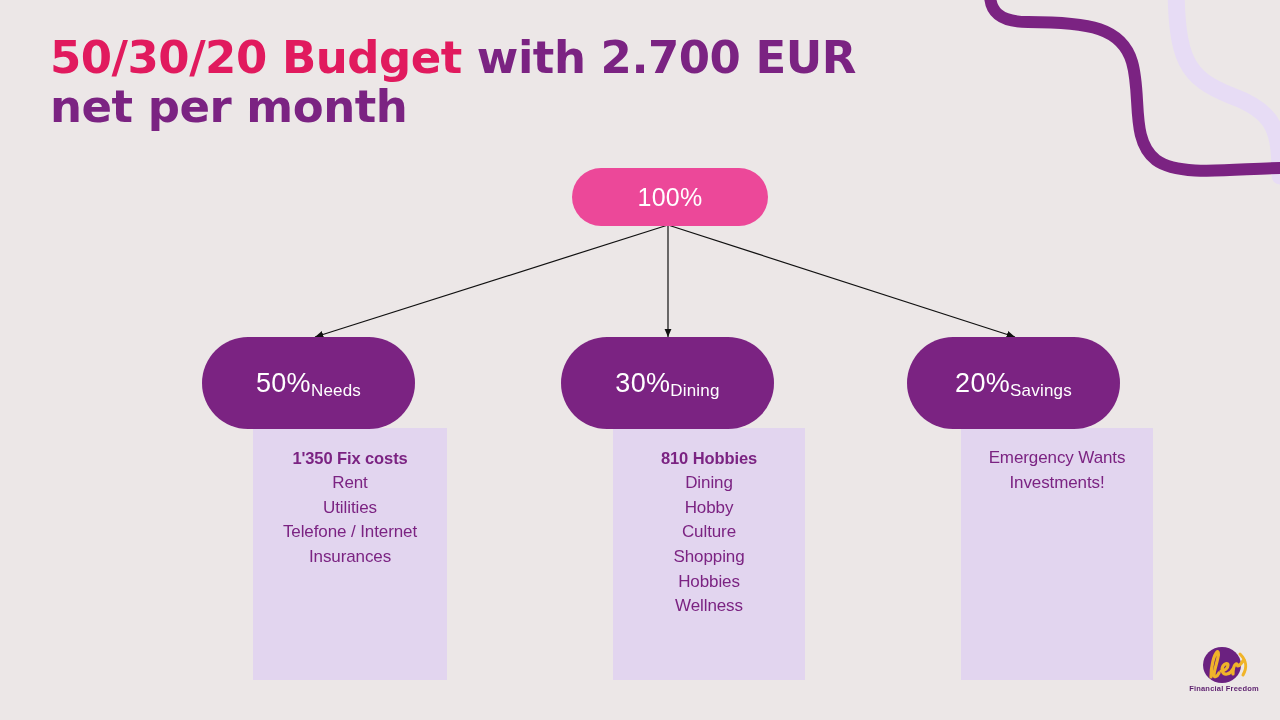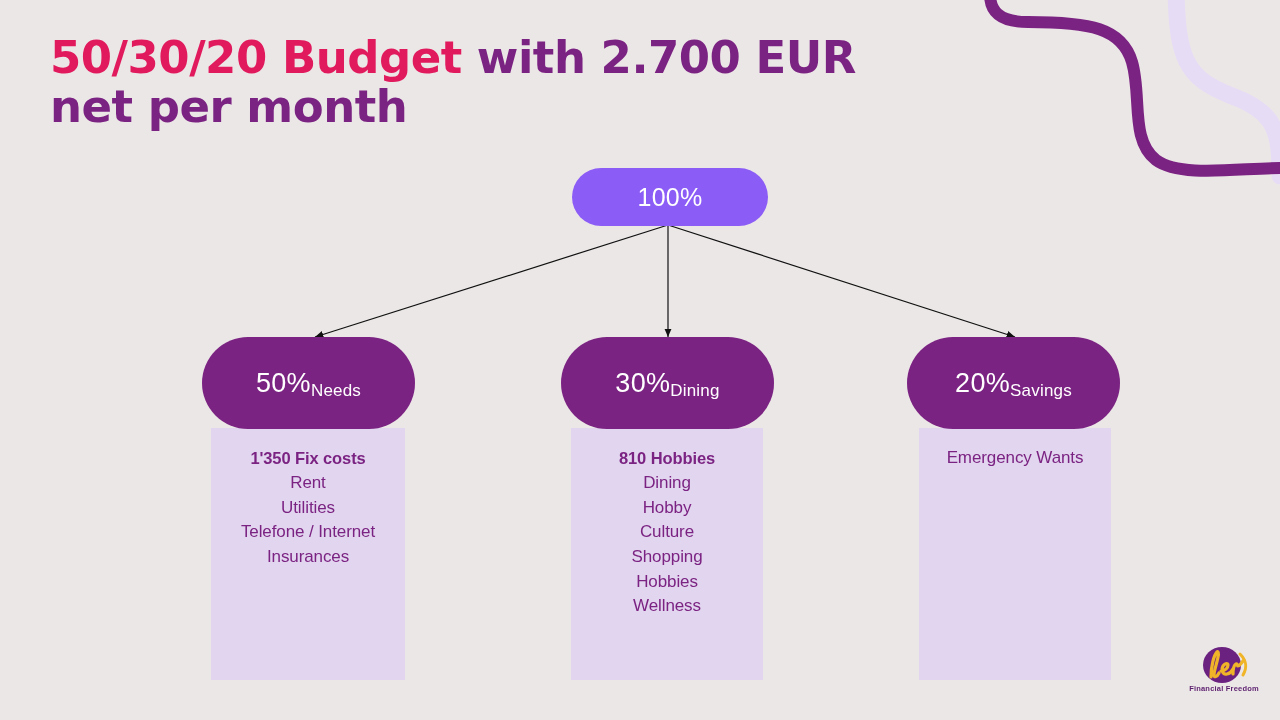--- a/index.html
+++ b/index.html
@@ -62,21 +62,21 @@
     pointer-events: none;
   }
 
   
   #root-node {
     position: absolute;
     left: 572px;
     top: 168px;
     width: 196px;
     height: 58px;
-    background: #8b5cf6;
+    background: #ec4899;
     border-radius: 29px;
     display: flex;
     align-items: center;
     justify-content: center;
     color: #ffffff;
     font-size: 25px;
     font-weight: 400;
     letter-spacing: 0.3px;
   }
 
@@ -111,20 +111,21 @@
     letter-spacing: 0.2px;
   }
   .branch-panel {
     position: absolute;
     background: #e2d5ef;
     z-index: 1;
     text-align: center;
     color: #7b2382;
     padding-top: 18px;
     box-sizing: border-box;
+    margin-left: 42px;
   }
   .panel-heading {
     font-size: 16.5px;
     font-weight: 700;
     line-height: 1.52;
     letter-spacing: -0.1px;
   }
   .panel-item {
     font-size: 17px;
     font-weight: 400;
@@ -227,20 +228,21 @@
     </div>
   </div>
 
   <div class="branch" id="branch-savings">
     <div class="branch-pill">
       <span class="branch-pct">20%</span>
       <span class="branch-cat">Savings</span>
     </div>
     <div class="branch-panel">
       <div class="panel-item">Emergency Wants</div>
+      <div class="panel-item">Investments!</div>
     </div>
   </div>
 
   <div id="logo">
     <div id="logo-mark">
       <svg viewBox="0 0 92 42" width="92" height="42">
         <ellipse cx="44" cy="21" rx="19" ry="18" fill="#6b2180"></ellipse>
         <path d="M33 33 C33 22, 36 11, 39 8 C40 7, 41 9, 40 13 C39 19, 36 27, 36 31 C36 34, 39 33, 41 29" stroke="#f0b429" stroke-width="3.2" fill="none" stroke-linecap="round"></path>
         <path d="M43 27 C47 27, 50 24, 50 21 C50 19, 47 19, 45 22 C43 25, 44 31, 49 30 C52 29.4, 54 27, 55 25" stroke="#f0b429" stroke-width="3.2" fill="none" stroke-linecap="round"></path>
         <path d="M55 30 C55 25, 56 21, 58 20 C59.5 19.3, 59 22, 60 22 C62 22, 63 19, 66 16" stroke="#f0b429" stroke-width="3.2" fill="none" stroke-linecap="round"></path>

